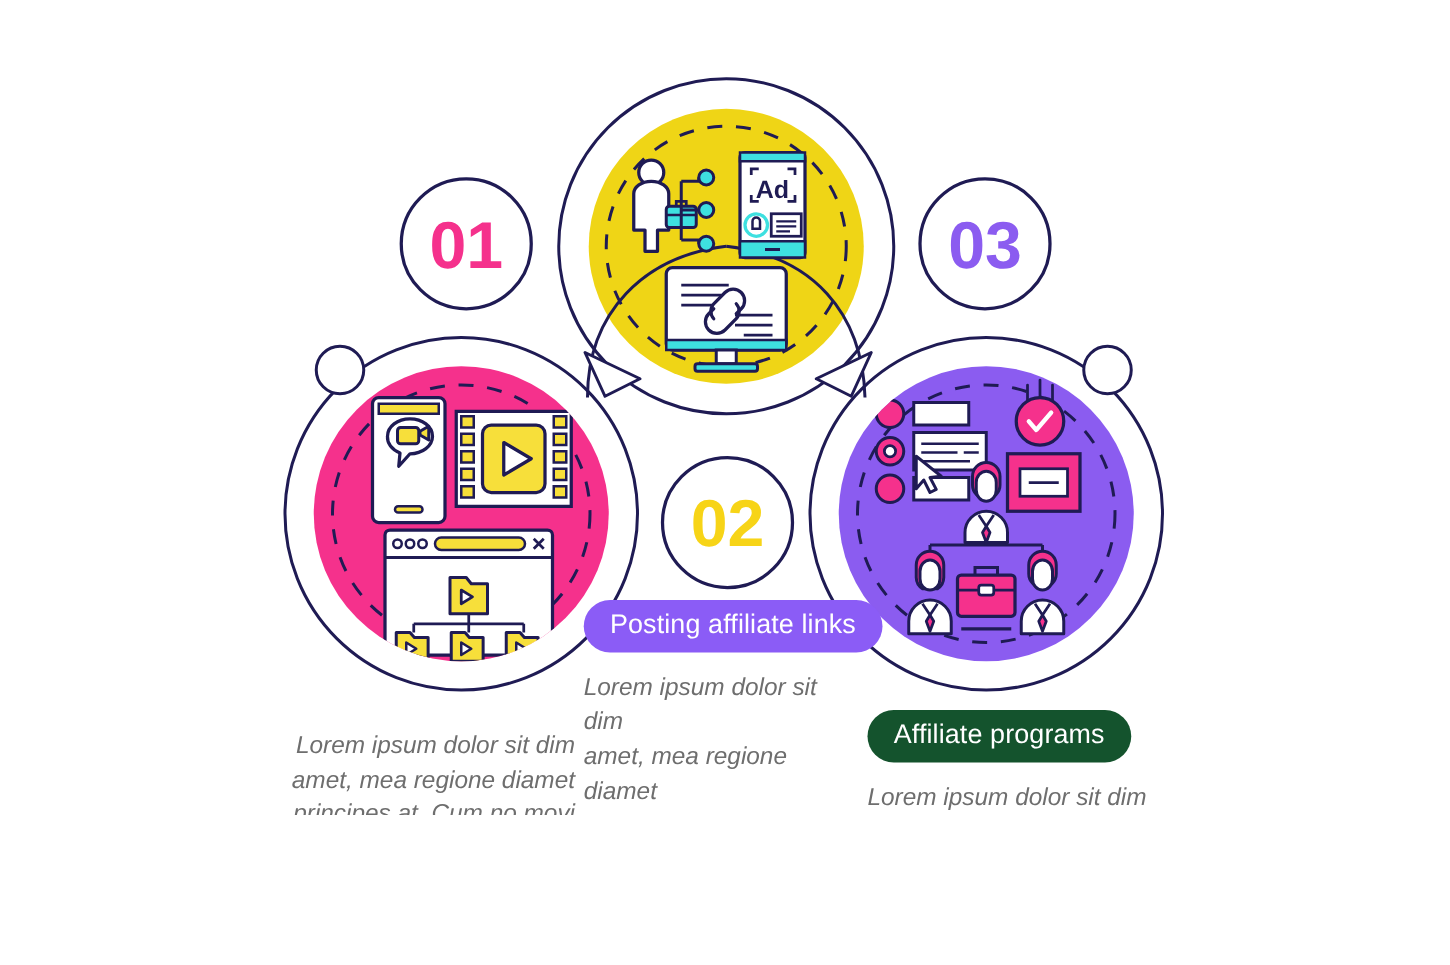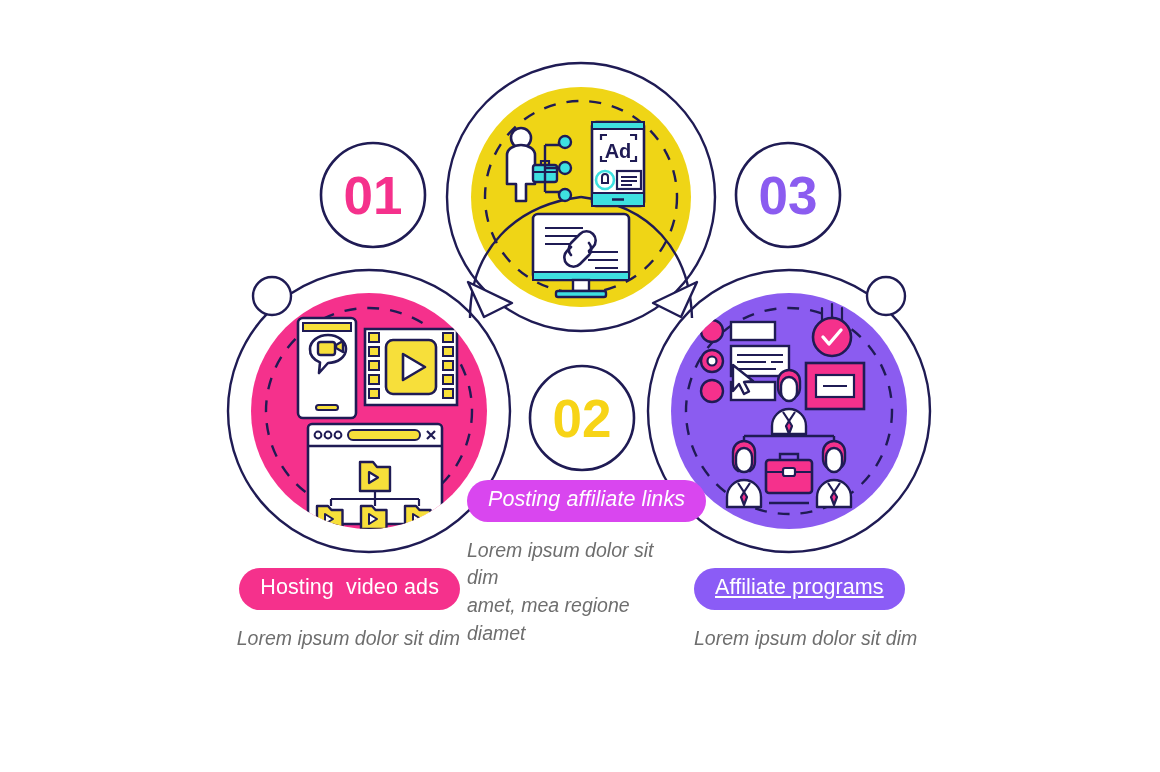--- a/index.html
+++ b/index.html
@@ -29,22 +29,22 @@
     display: inline-block;
     border-radius: 999px;
     color: #ffffff;
     font-size: 21.5px;
     letter-spacing: .1px;
     padding: 9px 21px 11px 21px;
     white-space: pre;
     line-height: 1;
   }
   .pill-pink  { background: #F5318C; }
-  .pill-yellow{ background: #d946ef; font-style: italic; }
-  .pill-purple{ background: #8b5cf6; text-decoration: underline; }
+  .pill-yellow{ background: #8b5cf6; }
+  .pill-purple{ background: #14532d; }
 
   .body-copy {
     color: #6E6E6E;
     font-size: 19.5px;
     line-height: 1.42;
     white-space: pre-line;
     margin-top: 15px;
     font-style: italic;
   }
   .ta-right { text-align: right; }
@@ -315,21 +315,20 @@
       <circle cx="582" cy="418" r="52" fill="#ffffff" stroke="#1F1B54" stroke-width="2.6"></circle>
       <text x="582" y="437" text-anchor="middle" font-family="Liberation Sans, sans-serif" font-size="53" font-weight="bold" fill="#F7D417">02</text>
     </g>
     <g>
       <circle cx="788" cy="195" r="52" fill="#ffffff" stroke="#1F1B54" stroke-width="2.6"></circle>
       <text x="788" y="214" text-anchor="middle" font-family="Liberation Sans, sans-serif" font-size="53" font-weight="bold" fill="#8B5CF0">03</text>
     </g>
   </svg>
 
   <div class="txtblock ta-right" id="block1">
-    <span class="pill pill-pink">Hosting  video ads</span>
     <div class="body-copy">Lorem ipsum dolor sit dim
 amet, mea regione diamet
 principes at. Cum no movi
 lorem ipsum dolor sit dim</div>
   </div>
 
   <div class="txtblock ta-left" id="block2">
     <span class="pill pill-yellow">Posting affiliate links</span>
     <div class="body-copy">Lorem ipsum dolor sit dim
 amet, mea regione diamet

